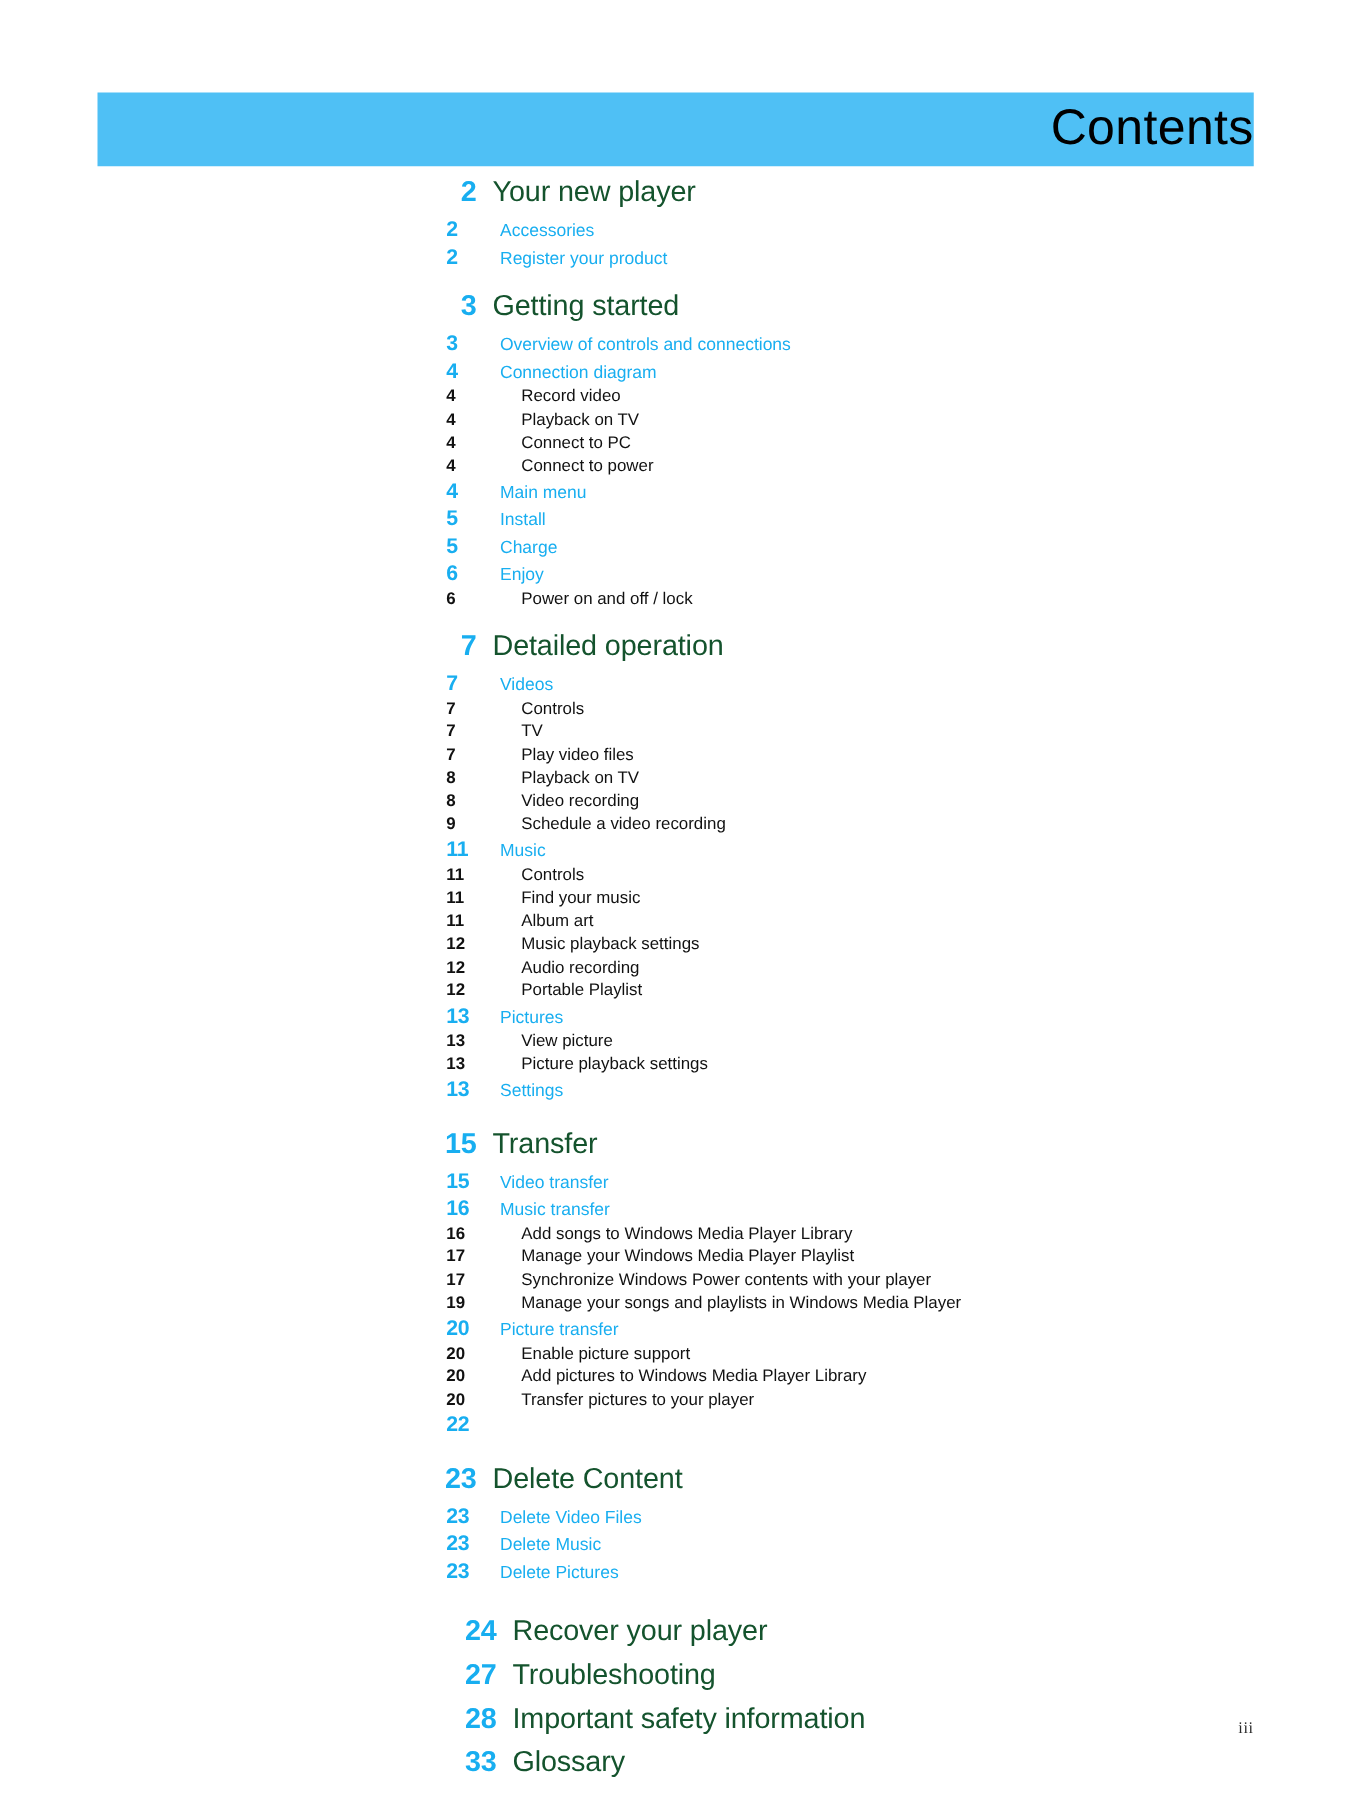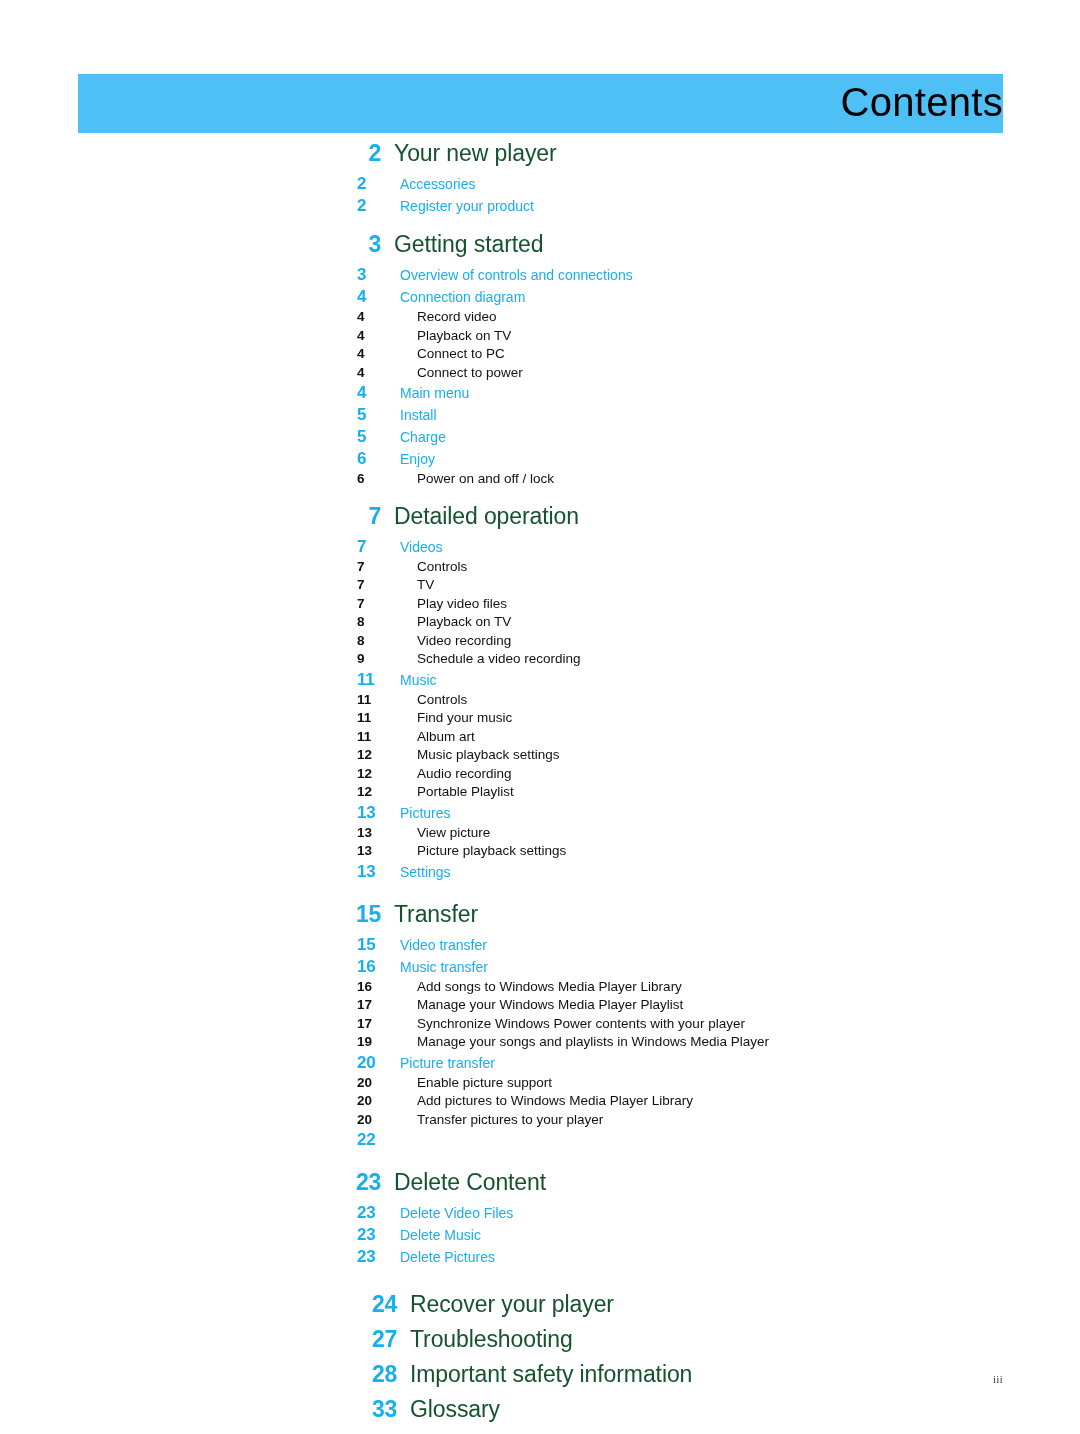--- a/index.html
+++ b/index.html
@@ -138,21 +138,21 @@
   .gap-md { height: 17px; }
   .gap-lg { height: 22px; }
 
   
   #page-footer {
     position: absolute;
     left: 0;
     top: 1374px;
     width: 1003px;
     text-align: right;
-    font-size: 10px;
+    font-size: 13px;
     color: #2b2b2b;
     font-family: "Liberation Serif", serif;
     letter-spacing: 0.5px;
   }
 </style>
 </head>
 <body>
 
 <div id="header-banner">
   <div id="header-title">Contents</div>

